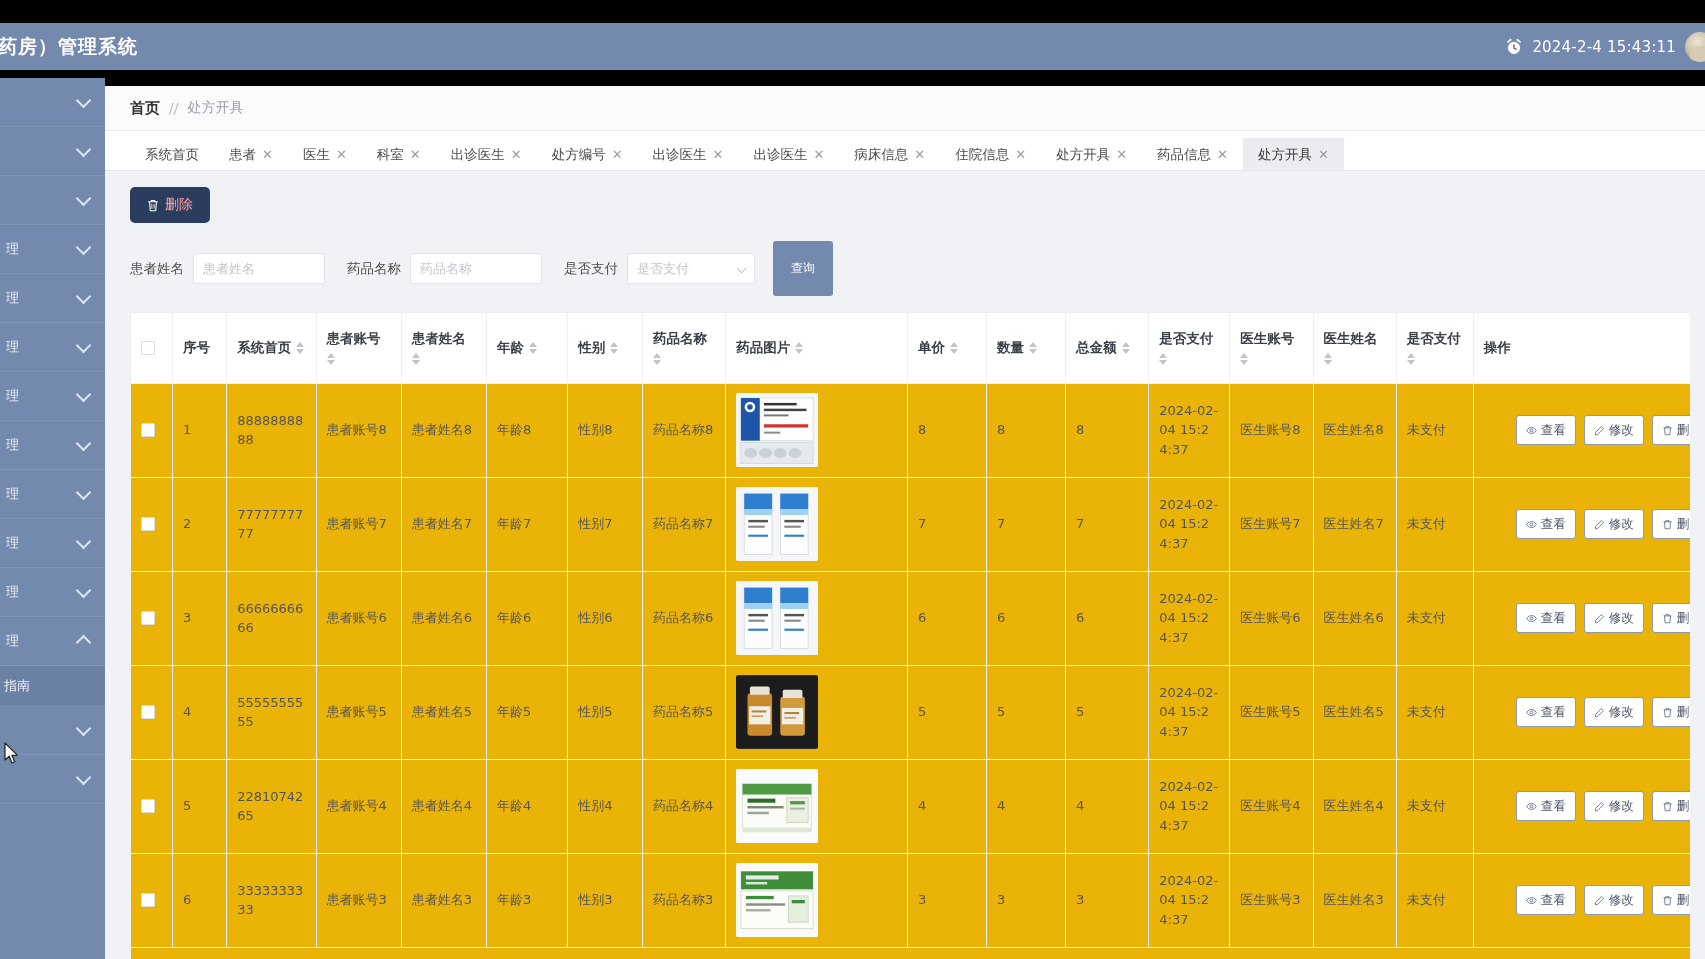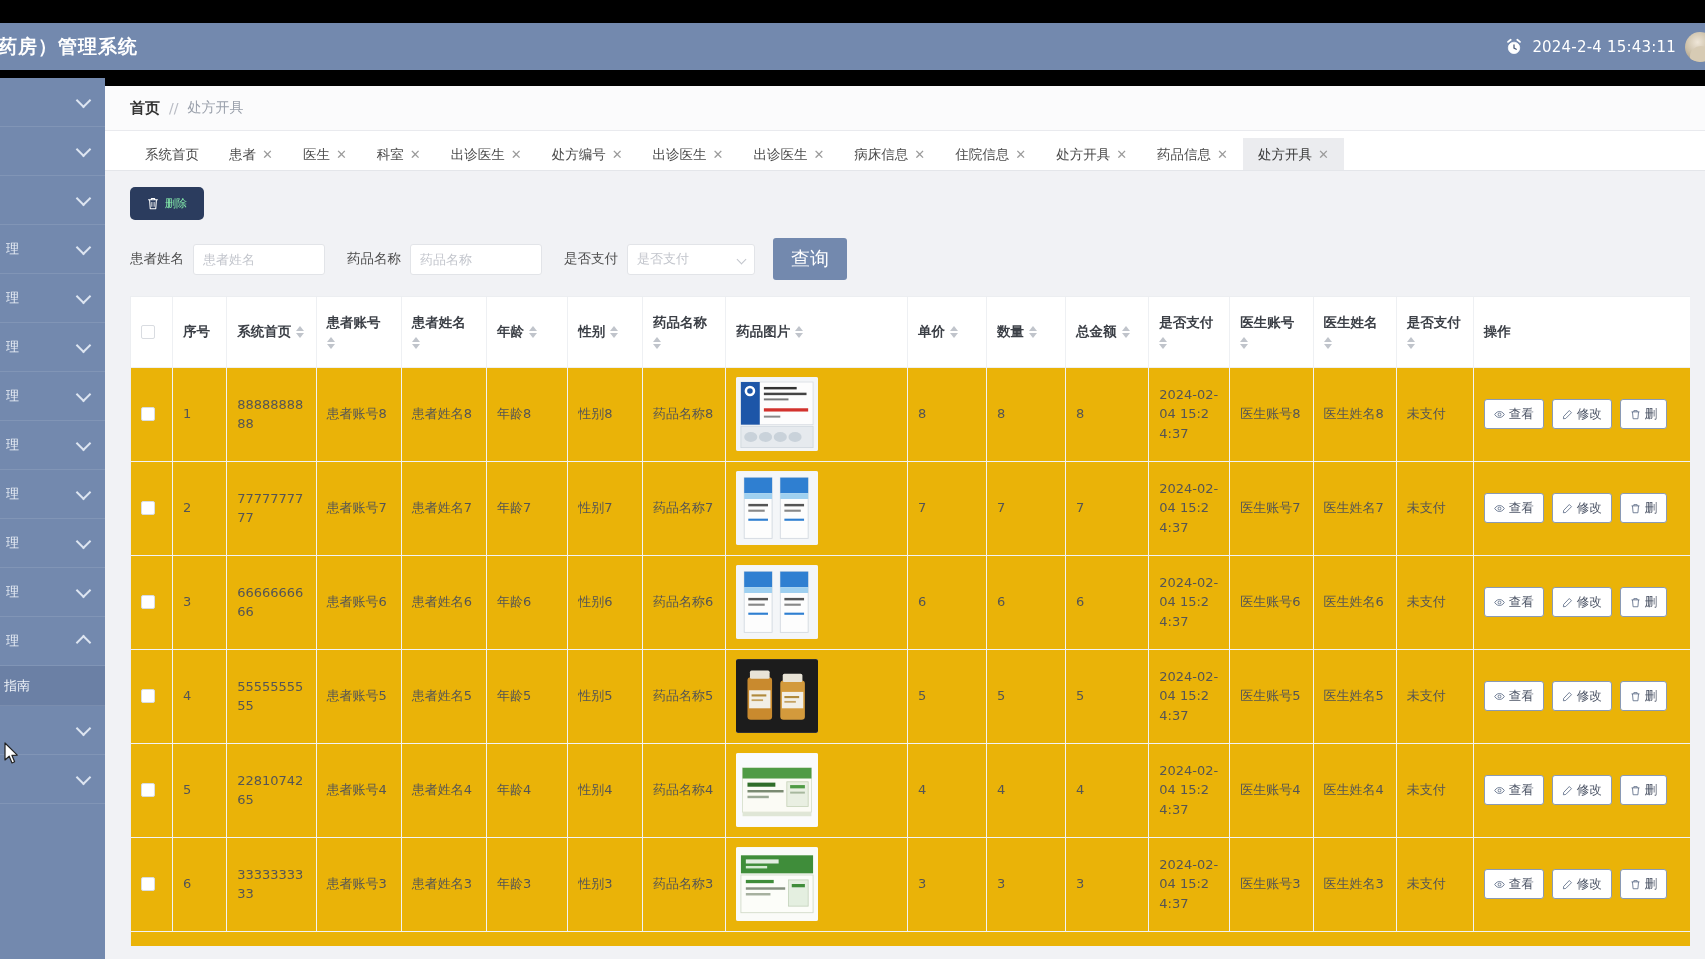--- a/index.html
+++ b/index.html
@@ -87,22 +87,22 @@
     height:32px; display:flex; align-items:center; gap:6px;
     padding:0 14px; font-size:13.5px; color:#4a4a4a; white-space:nowrap;
     border:1px solid transparent; border-bottom:none;
   }
   .tab .tab-x { color:#9b9b9b; font-size:13px; }
   .tab.active { background:#ebecef; color:#3a3a3a; }
 
   .toolbar { padding:16px 0 0 25px; }
   .btn-del {
     display:inline-flex; align-items:center; gap:6px;
-    background:#2b3c5e; color:#86efac; border:none; border-radius:5px;
-    padding:9px 17px; font-size:11px; cursor:pointer;
+    background:#2b3c5e; color:#fca5a5; border:none; border-radius:5px;
+    padding:9px 17px; font-size:14px; cursor:pointer;
     font-family:inherit;
   }
   .trash { width:12px; height:13px; display:block; }
 
   .filters {
     display:flex; align-items:center; gap:0; padding:18px 0 16px 25px;
   }
   .flabel { font-size:13.5px; color:#4b4b4b; margin-right:9px; white-space:nowrap; }
   .finput {
     width:132px; height:31px; border:1px solid #e2e4e8; background:#fff;
@@ -116,21 +116,21 @@
     padding:0 9px; margin-right:18px;
   }
   .fselect span { font-size:13px; color:#c2c5cc; }
   .caret {
     position:absolute; right:9px; top:11px; width:7px; height:7px;
     border-right:1.6px solid #c2c5cc; border-bottom:1.6px solid #c2c5cc;
     transform:rotate(45deg);
   }
   .btn-query {
     background:#7389ae; color:#fff; border:none; border-radius:3px;
-    padding:8px 18px; font-size:19px; cursor:pointer; font-family:inherit;
+    padding:19px 18px; font-size:12px; cursor:pointer; font-family:inherit;
   }
 
   
   .tablewrap {
     margin-left:25px; width:1560px; background:#eab308;
     border-top:1px solid #eceef1; border-left:1px solid #eceef1;
     overflow:hidden; height:650px;
   }
   table { border-collapse:collapse; width:1560px; table-layout:fixed; }
   thead th {
@@ -154,21 +154,21 @@
     width:14px; height:14px; border:1px solid #d9dce1; border-radius:2px;
     background:#fff; display:block;
   }
   .pill {
     display:inline-flex; align-items:center; gap:4px;
     border:1px solid #8a9ab5; border-radius:3px; background:#fff;
     padding:5px 9px; font-size:12.5px; color:#4d5costume; color:#4d5566;
     margin-right:8px; white-space:nowrap; cursor:pointer;
   }
   .pill svg { display:block; }
-  .acts { display:flex; align-items:center; }
+  .acts { display:flex; align-items:center;margin-left:32px; }
   .medimg {
     width:82px; height:74px; border-radius:2px; display:block;
     background:#e8eaee; overflow:hidden; position:relative;
   }
 </style>
 </head>
 <body>
 
 <div class="screen">
 

